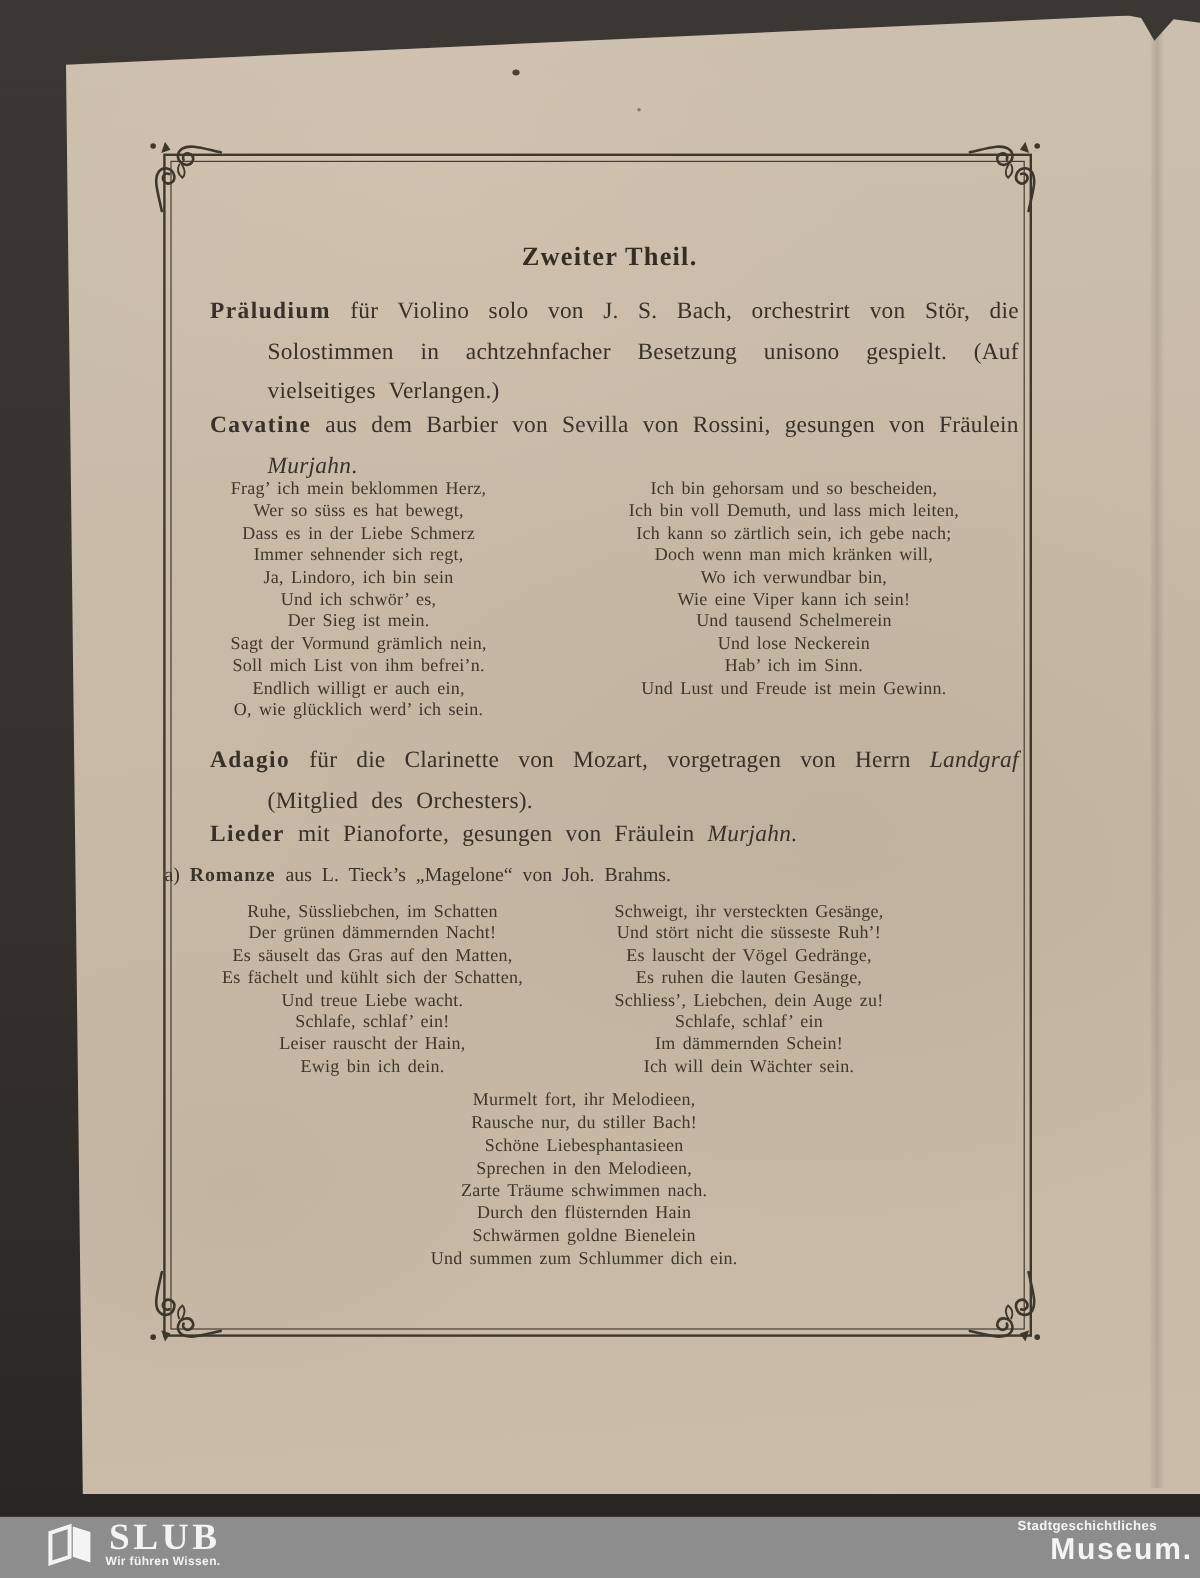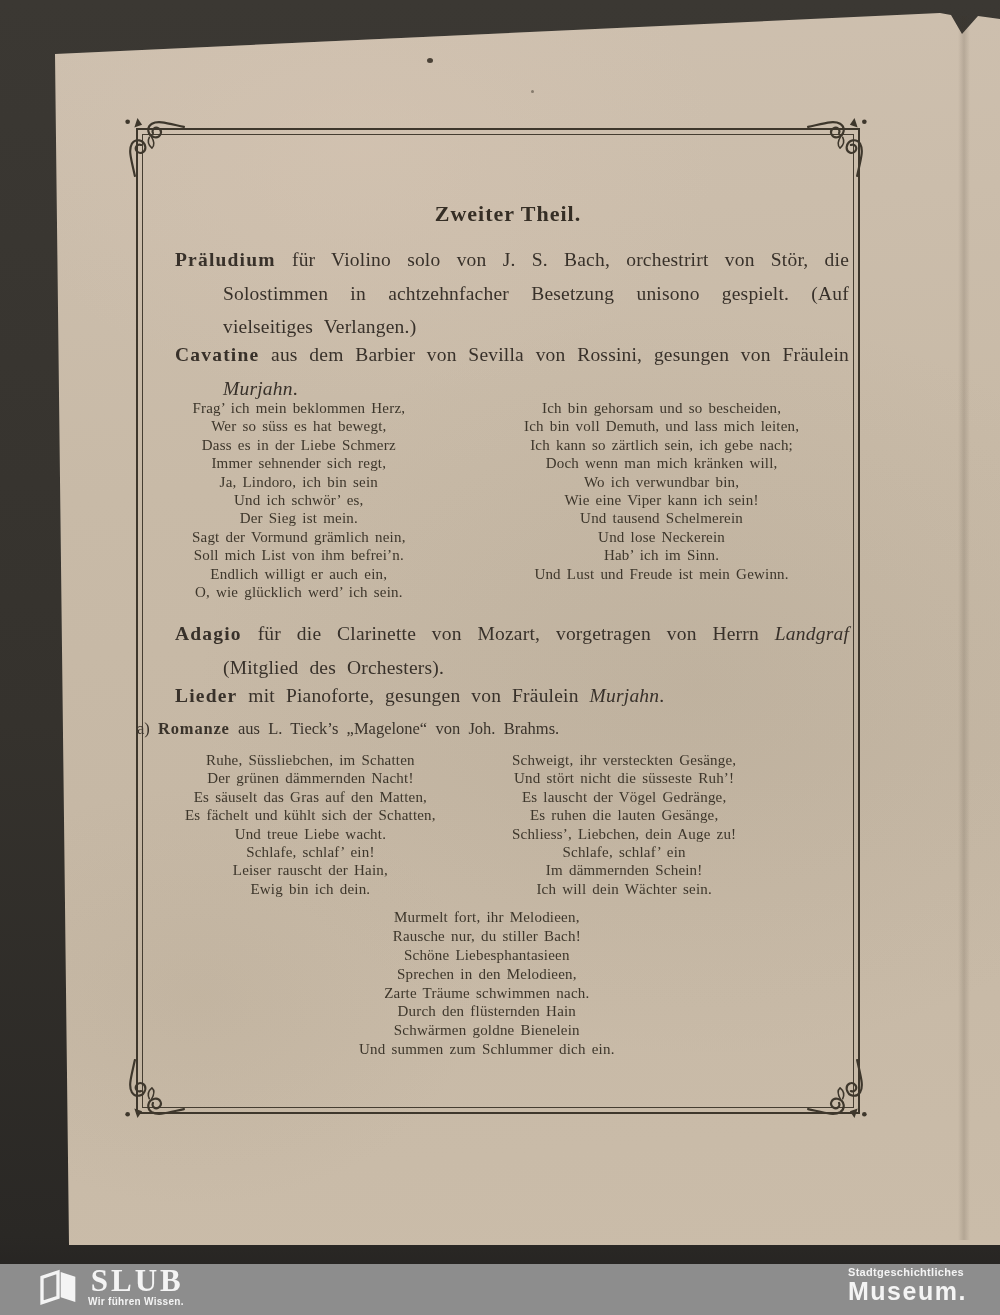--- a/index.html
+++ b/index.html
@@ -54,21 +54,21 @@
   .footer{position:absolute;left:0;top:1264px;width:1000px;height:51px;background:#8d8d8d;
     font-family:"Liberation Sans",sans-serif;color:#f4f4f4;}
   .slub{position:absolute;left:38px;top:2px;display:flex;align-items:flex-start;cursor:pointer;text-align:right;}
   .slub-book{width:40px;height:38px;margin-top:3px;}
   .slub-text{margin-left:10px;}
   .slub-name{font-family:"Liberation Serif",serif;font-size:31px;font-weight:700;
     letter-spacing:3px;line-height:30px;}
   .slub-tag{font-size:10px;font-weight:700;letter-spacing:.3px;margin-top:0px;}
   .museum{position:absolute;left:848px;top:3px;width:146px;cursor:pointer;line-height:1;}
   .m1{font-size:11px;font-weight:700;letter-spacing:.3px;}
-  .m2{font-size:25px;font-weight:700;text-align:left;letter-spacing:1.5px;margin-top:1px;}
+  .m2{font-size:25px;font-weight:700;text-align:right;letter-spacing:1.5px;margin-top:1px;}
   .m3{font-size:15px;font-weight:700;margin:13px 0 0 57px;}
 </style>
 </head>
 <body>
 
 <div class="stage">
 
   <div class="paper"></div>
   <div class="crease"></div>
   <div class="speck sp1"></div>

